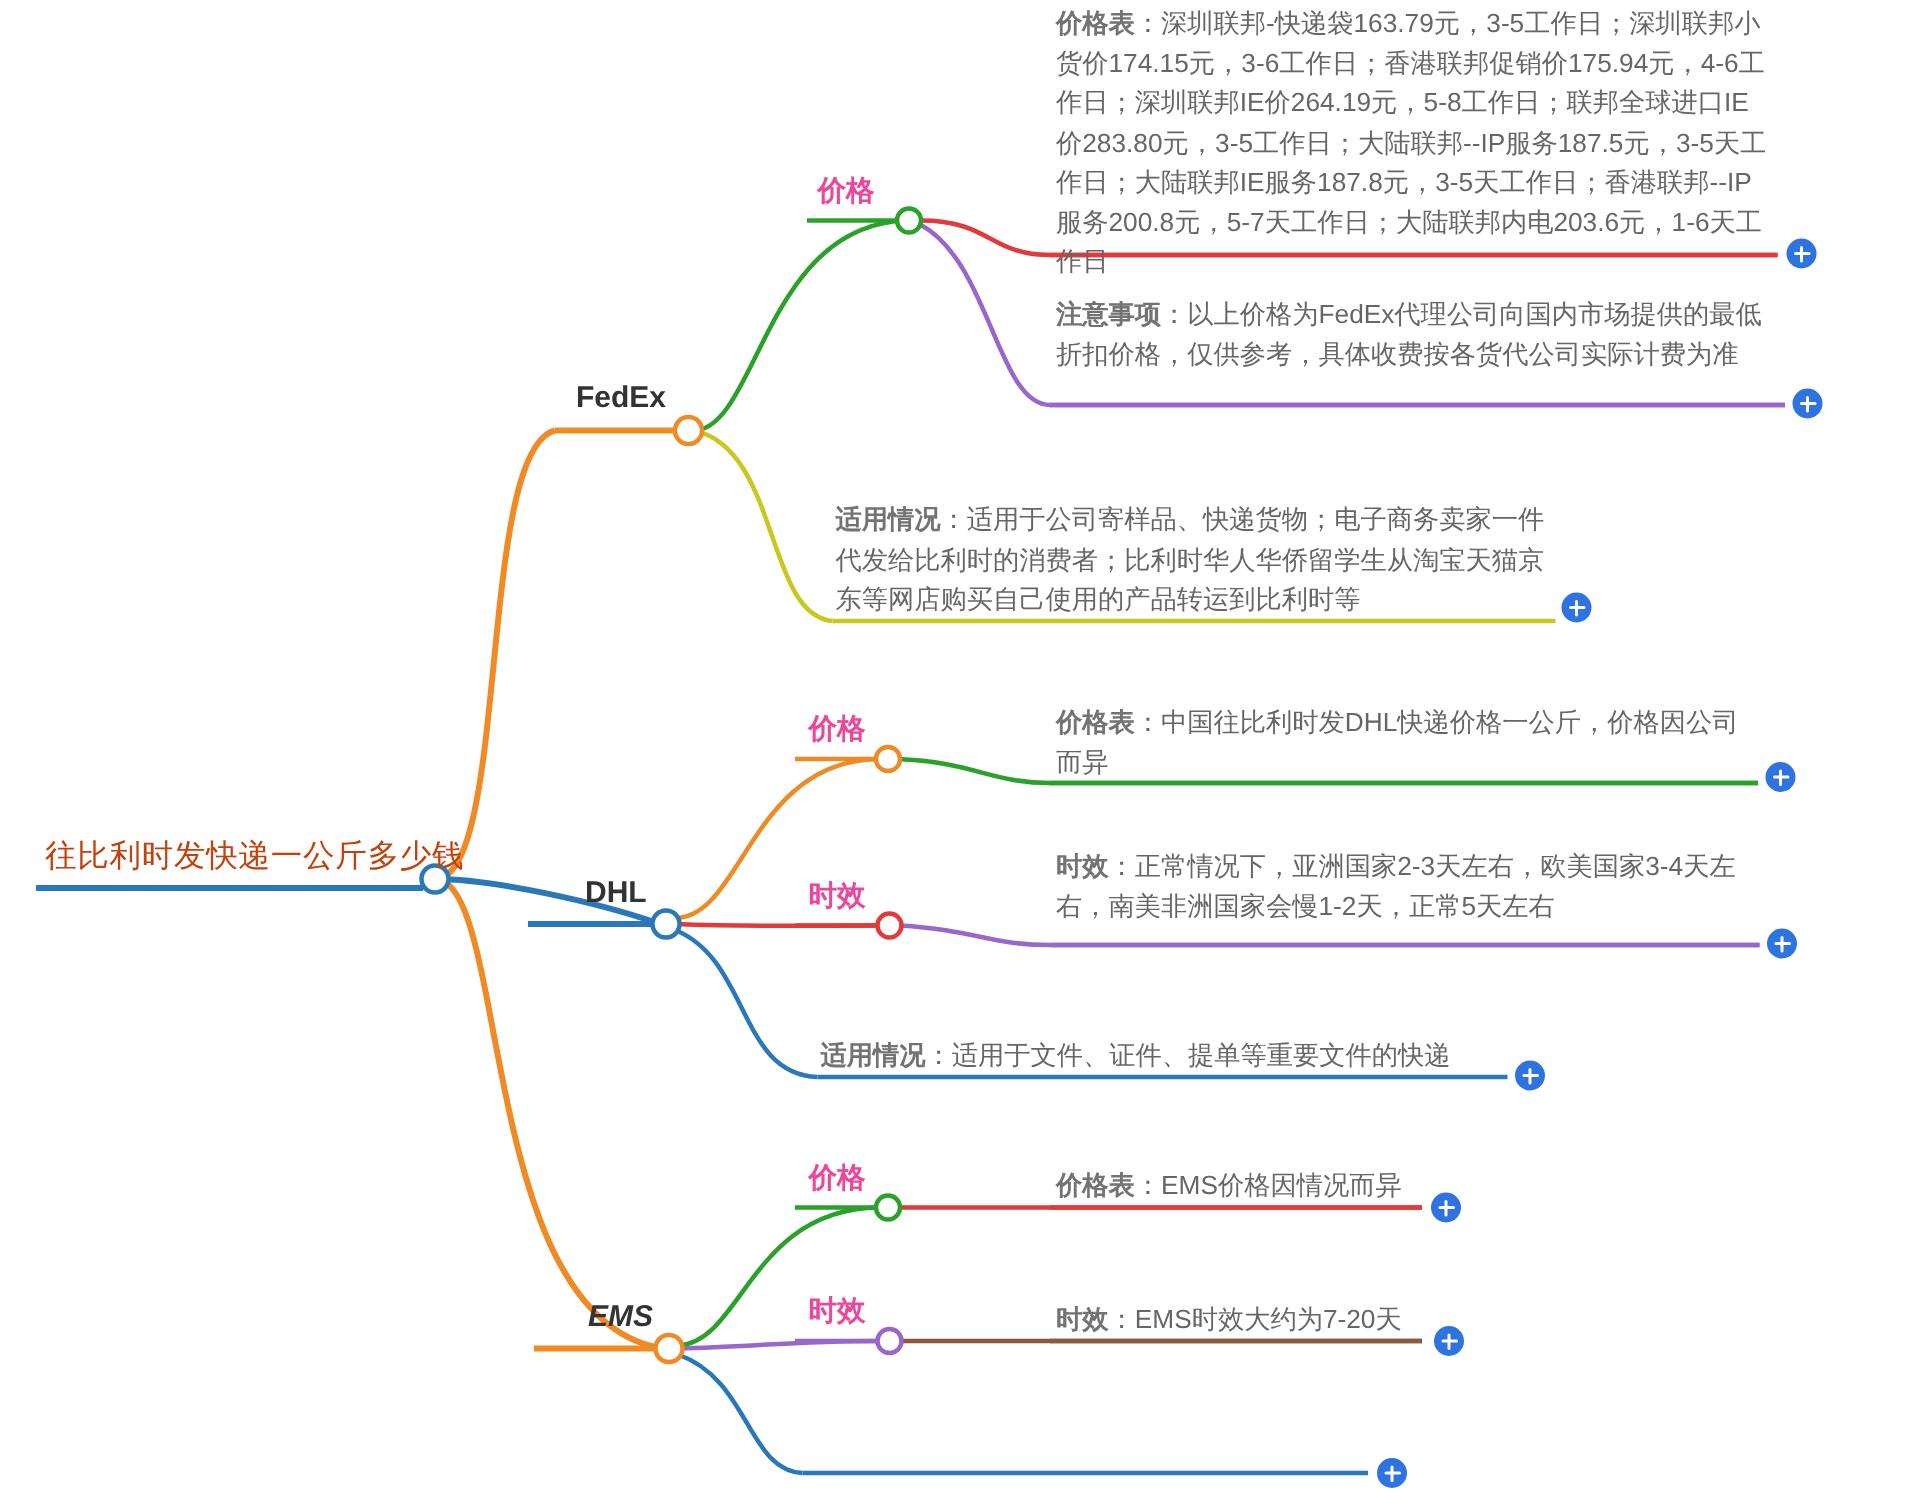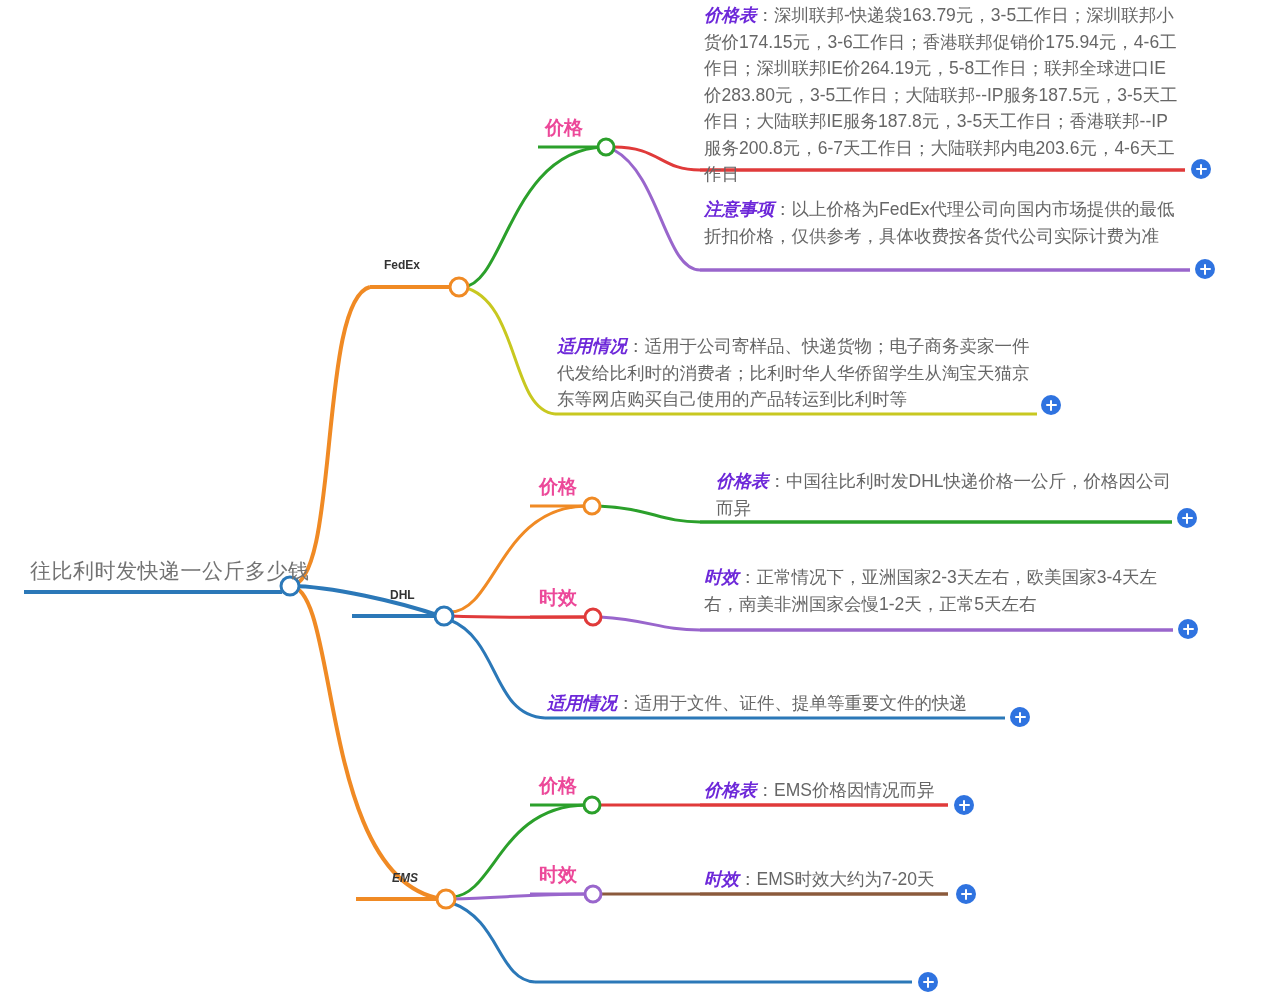--- a/index.html
+++ b/index.html
@@ -34,33 +34,33 @@
   
   .root-node {
     left: 24px;
     top: 556px;
     width: 258px;
     padding: 0 6px 4px 6px;
     border-bottom: 4px solid #2b78b8;
   }
   .root-label {
     font-size: 21px;
-    color: #737373;
+    color: #c2410c;
     white-space: nowrap;
     letter-spacing: 0.5px;
     line-height: 30px;
   }
   
   .branch-node {
     position: absolute;
     padding: 0 8px 3px 8px;
     box-sizing: border-box;
   }
   .branch-label {
-    font-size: 12px;
+    font-size: 20px;
     font-weight: bold;
     color: #333333;
     white-space: nowrap;
     line-height: 26px;
   }
   
   .sub-node {
     position: absolute;
     padding: 0 7px 3px 7px;
     box-sizing: border-box;
@@ -78,22 +78,21 @@
     box-sizing: border-box;
     padding: 0 4px 2px 4px;
   }
   .leaf-text {
     font-size: 17.5px;
     line-height: 26.5px;
     color: #666666;
   }
   .leaf-text .lead {
     font-weight: bold;
-    color: #6d28d9;
-    font-style: italic;
+    color: #737373;
   }
   
   .plus-btn {
     position: absolute;
     width: 20px;
     height: 20px;
     border-radius: 50%;
     background: #2f73e0;
     cursor: pointer;
   }
@@ -215,37 +214,37 @@
   <div class="sub-node" style="left:532px; top:773px;">
     <div class="sub-label">价格</div>
   </div>
 
   <div class="sub-node" style="left:532px; top:862px;">
     <div class="sub-label">时效</div>
   </div>
 
   <div class="leaf-node" style="left:700px; top:2px; width:486px;">
     <div class="leaf-text">
-      <span class="lead">价格表</span><span>：</span><span>深圳联邦-快递袋163.79元，3-5工作日；深圳联邦小货价174.15元，3-6工作日；香港联邦促销价175.94元，4-6工作日；深圳联邦IE价264.19元，5-8工作日；联邦全球进口IE价283.80元，3-5工作日；大陆联邦--IP服务187.5元，3-5天工作日；大陆联邦IE服务187.8元，3-5天工作日；香港联邦--IP服务200.8元，6-7天工作日；大陆联邦内电203.6元，4-6天工作日</span>
+      <span class="lead">价格表</span><span>：</span><span>深圳联邦-快递袋163.79元，3-5工作日；深圳联邦小货价174.15元，3-6工作日；香港联邦促销价175.94元，4-6工作日；深圳联邦IE价264.19元，5-8工作日；联邦全球进口IE价283.80元，3-5工作日；大陆联邦--IP服务187.5元，3-5天工作日；大陆联邦IE服务187.8元，3-5天工作日；香港联邦--IP服务200.8元，5-7天工作日；大陆联邦内电203.6元，1-6天工作日</span>
     </div>
   </div>
 
   <div class="leaf-node" style="left:553px; top:333px; width:486px;">
     <div class="leaf-text">
       <span class="lead">适用情况</span><span>：</span><span>适用于公司寄样品、快递货物；电子商务卖家一件代发给比利时的消费者；比利时华人华侨留学生从淘宝天猫京东等网店购买自己使用的产品转运到比利时等</span>
     </div>
   </div>
 
   <div class="leaf-node" style="left:700px; top:196px; width:486px;">
     <div class="leaf-text">
       <span class="lead">注意事项</span><span>：</span><span>以上价格为FedEx代理公司向国内市场提供的最低折扣价格，仅供参考，具体收费按各货代公司实际计费为准</span>
     </div>
   </div>
 
-  <div class="leaf-node" style="left:700px; top:468px; width:474px;margin-left:12px;">
+  <div class="leaf-node" style="left:700px; top:468px; width:474px;">
     <div class="leaf-text">
       <span class="lead">价格表</span><span>：</span><span>中国往比利时发DHL快递价格一公斤，价格因公司而异</span>
     </div>
   </div>
 
   <div class="leaf-node" style="left:700px; top:564px; width:474px;">
     <div class="leaf-text">
       <span class="lead">时效</span><span>：</span><span>正常情况下，亚洲国家2-3天左右，欧美国家3-4天左右，南美非洲国家会慢1-2天，正常5天左右</span>
     </div>
   </div>

